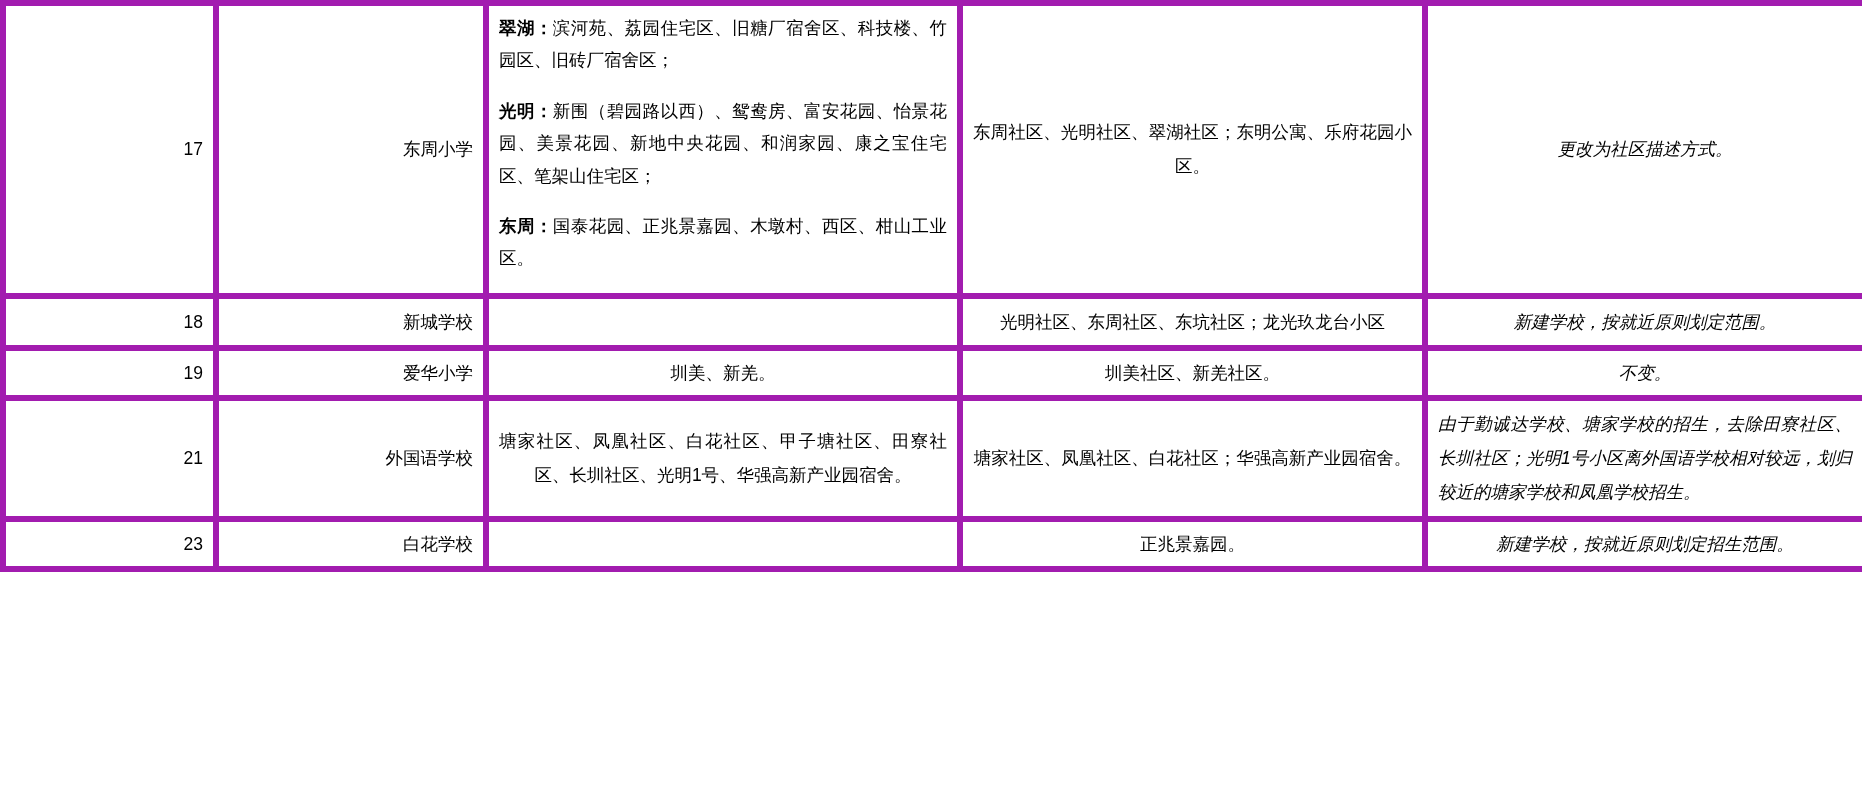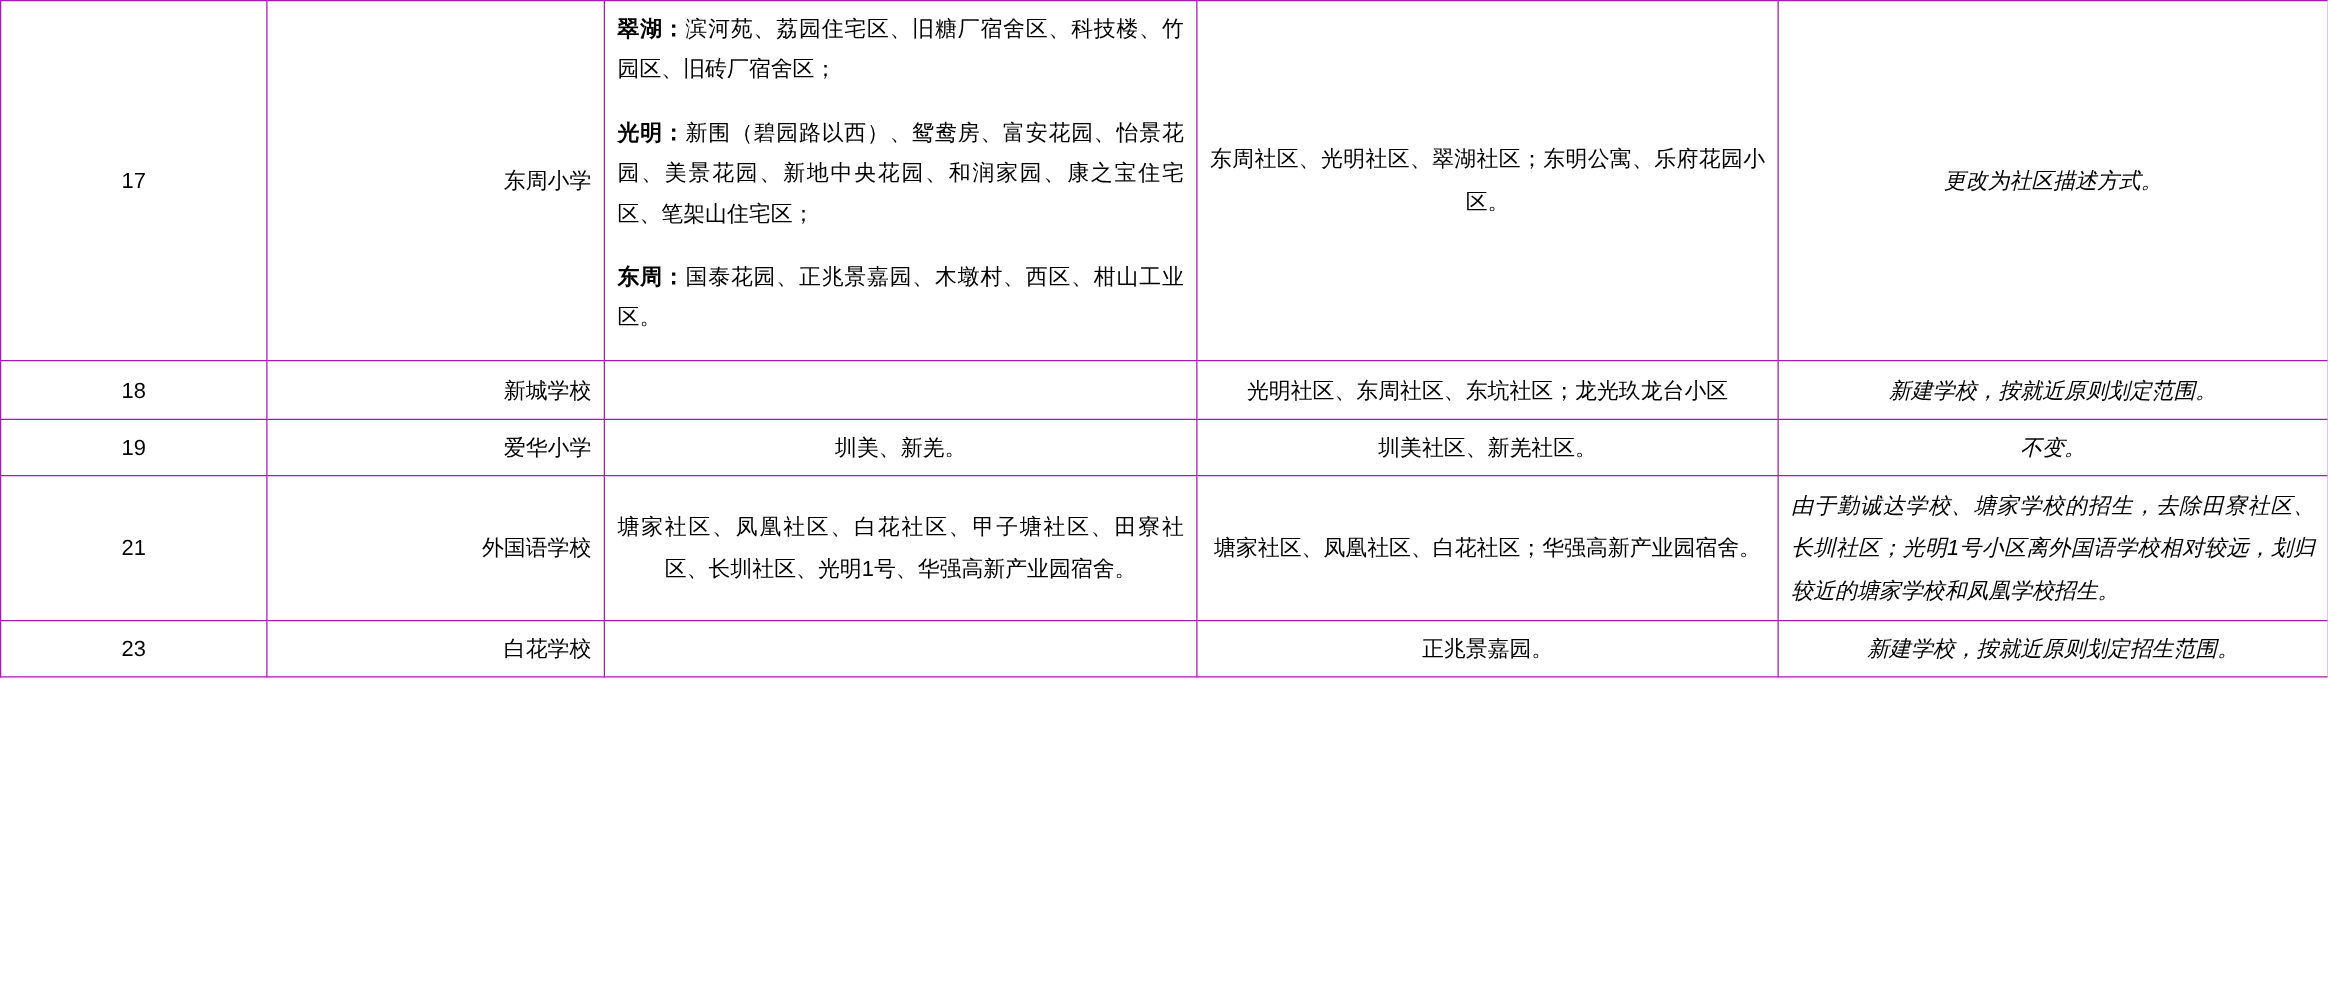--- a/index.html
+++ b/index.html
@@ -20,36 +20,36 @@
     height: 805px;
     background: #ffffff;
   }
   table.school-table {
     border-collapse: collapse;
     table-layout: fixed;
     width: 1862px;
     margin: 0;
   }
   table.school-table td {
-    border: 1px solid #a21caf;
+    border: 6px solid #a21caf;
     vertical-align: middle;
     font-size: 17.5px;
     line-height: 1.85;
     padding: 6px 10px;
     color: #000;
   }
   
   col.c0 { width: 213px; }
   col.c1 { width: 270px; }
   col.c2 { width: 474px; }
   col.c3 { width: 465px; }
   col.c4 { width: 440px; }
 
   td.idx {
-    text-align: center;
+    text-align: right;
     font-size: 17.5px;
   }
   td.school {
     text-align: right;
   }
   td.col-old {
     text-align: center;
   }
   td.col-new {
     text-align: center;

